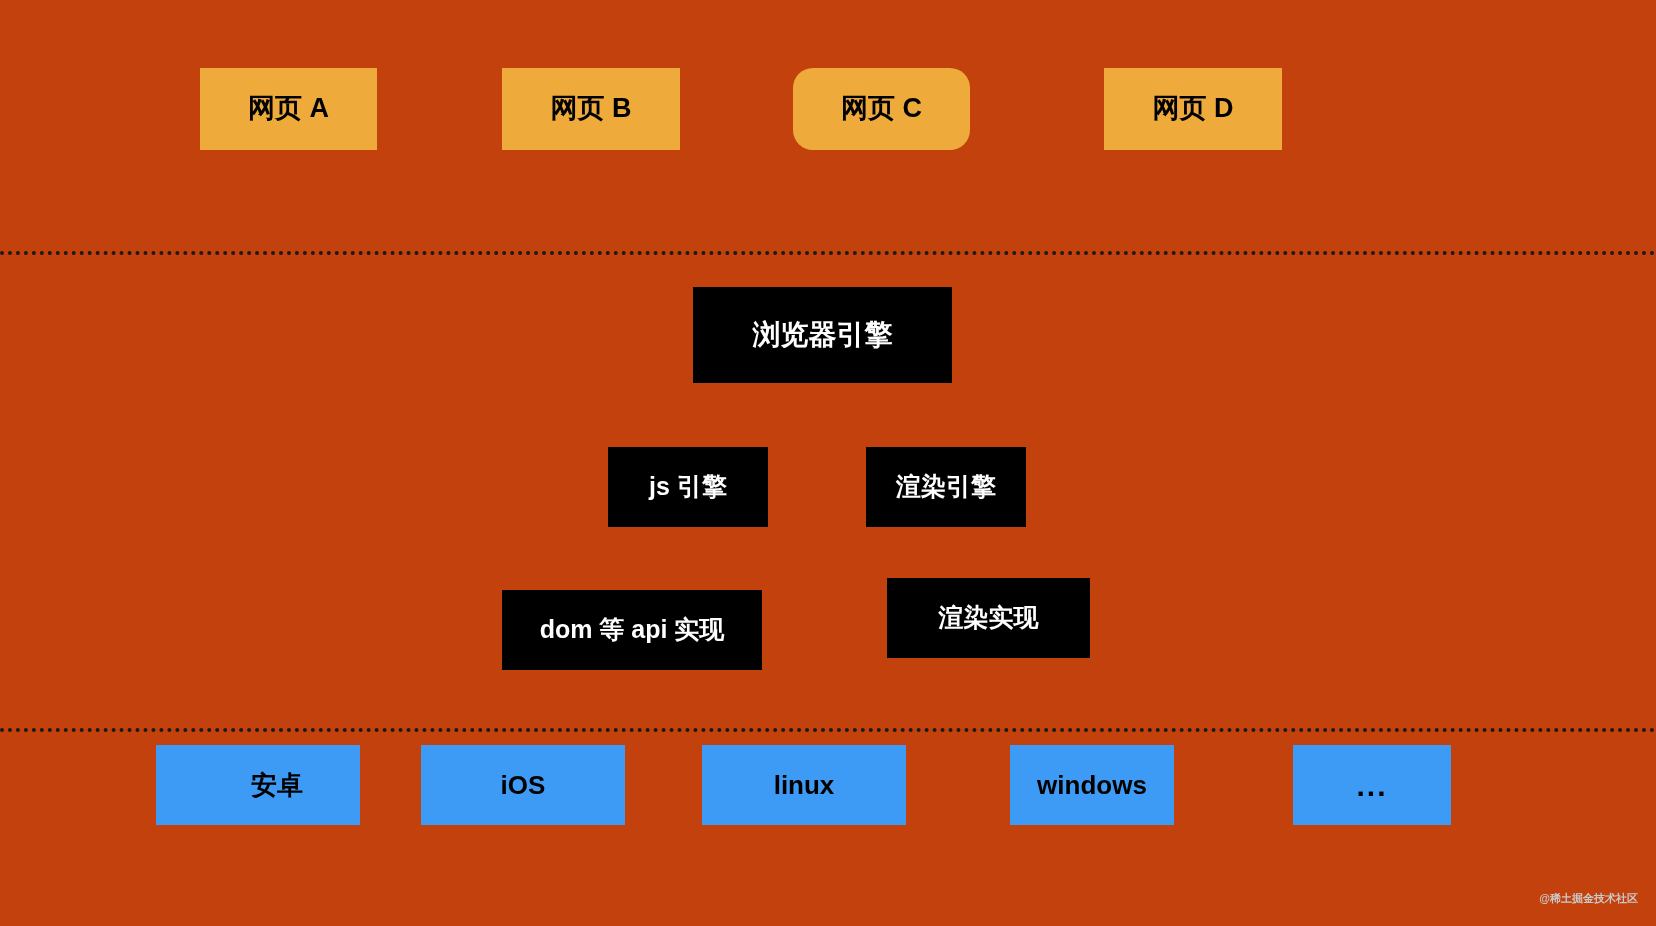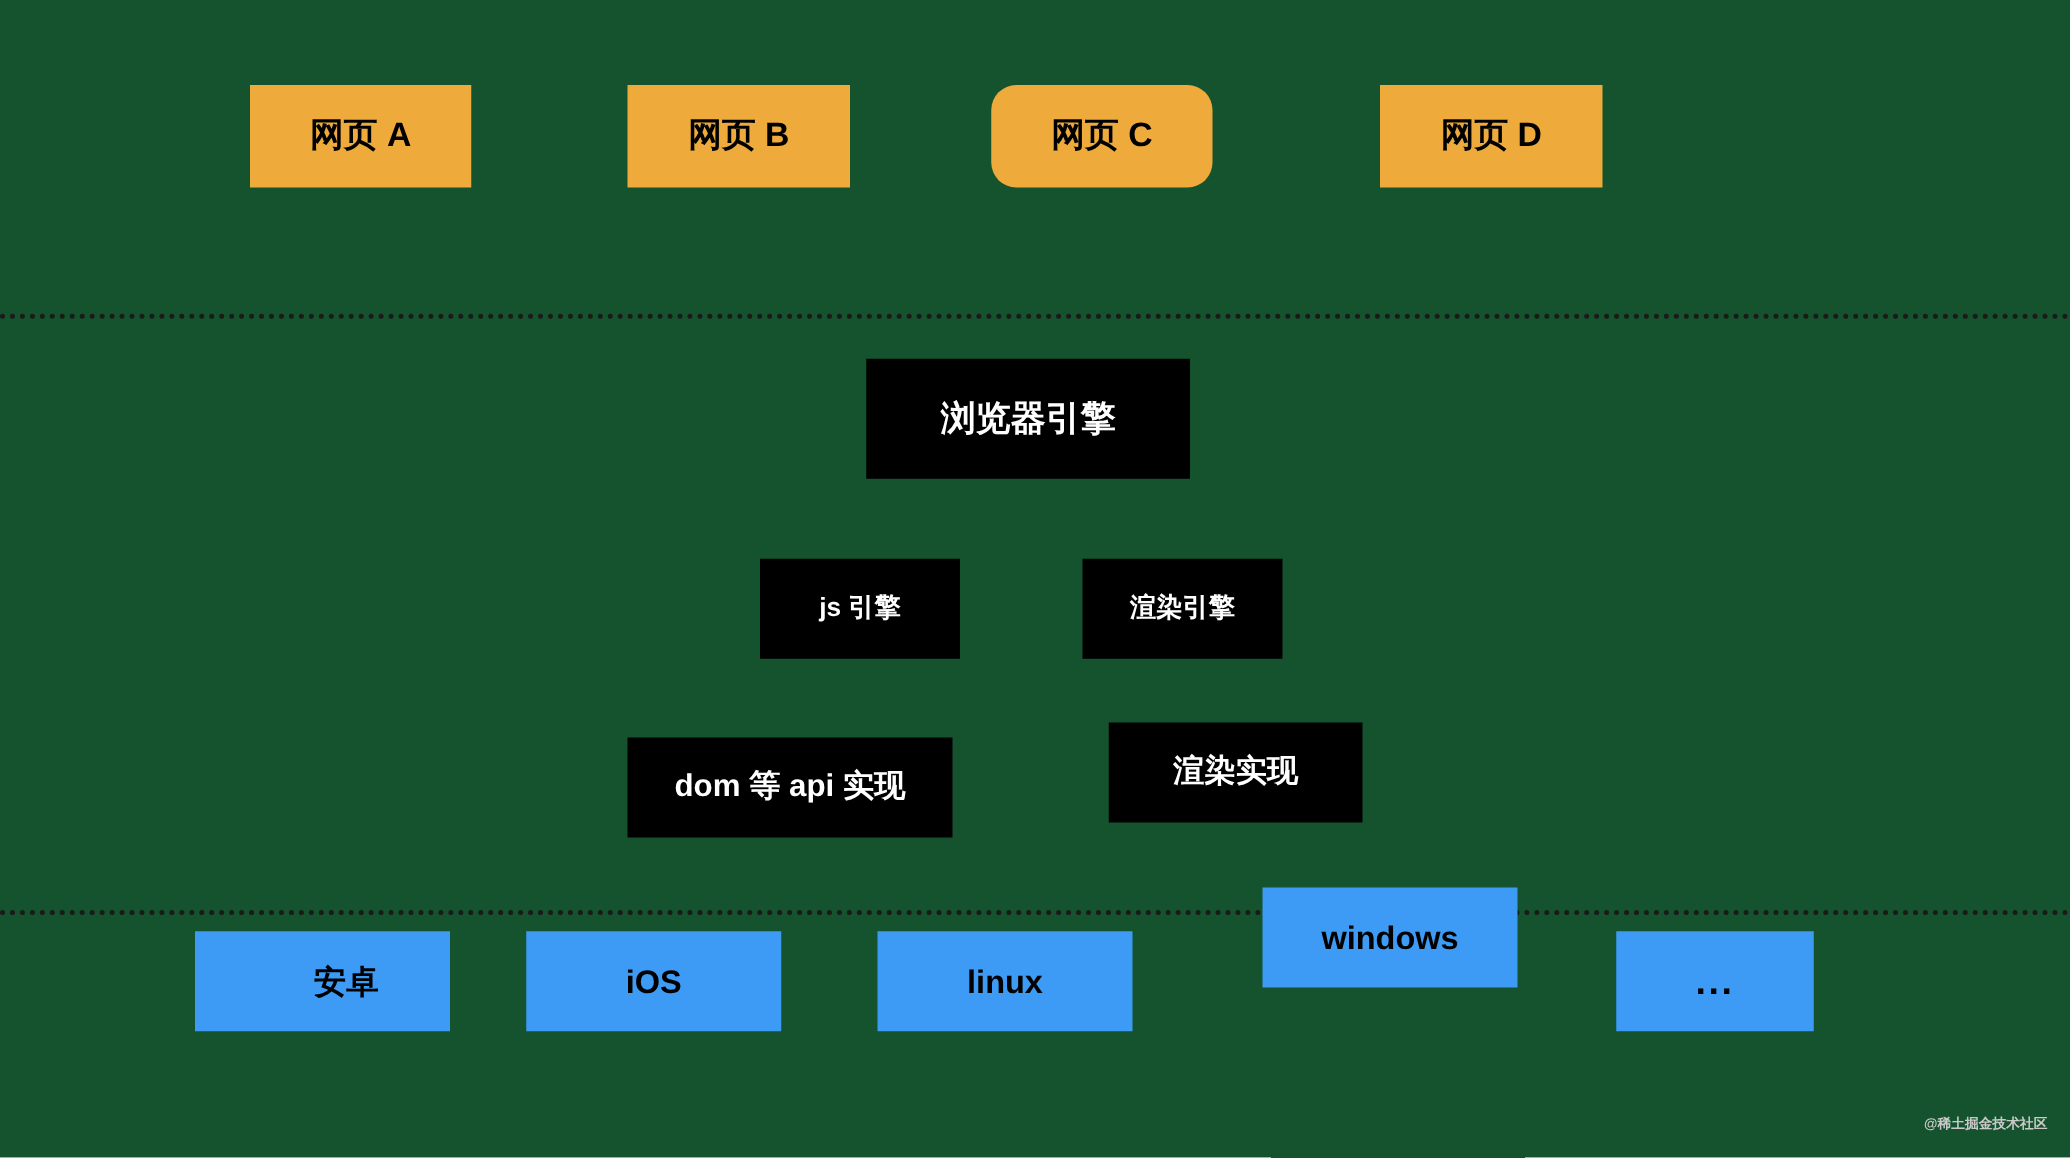--- a/index.html
+++ b/index.html
@@ -8,21 +8,21 @@
     padding: 0;
     background: #ffffff;
   }
   body {
     font-family: "Liberation Sans", "DejaVu Sans", sans-serif;
   }
   #canvas {
     position: relative;
     width: 1656px;
     height: 926px;
-    background: #14532d;
+    background: #c2410c;
     overflow: hidden;
   }
 
   
   .box {
     position: absolute;
     display: flex;
     align-items: center;
     justify-content: center;
     box-sizing: border-box;
@@ -39,21 +39,21 @@
     font-weight: 700;
   }
 
   
   .box.engine {
     background: #000000;
     color: #ffffff;
     font-weight: 700;
   }
   .box.engine.lvl1 { font-size: 28px; }
-  .box.engine.lvl2 { font-size: 21px; }
+  .box.engine.lvl2 { font-size: 25px; }
   .box.engine.lvl3 { font-size: 25px; }
 
   
   .box.os {
     background: #409eff;
     background: #3d9bf5;
     color: #000000;
     font-size: 26px;
     font-weight: 700;
   }
@@ -130,21 +130,21 @@
   </div>
 
   <div class="box os" style="left:421px; top:745px; width:204px; height:80px;">
     <span>iOS</span>
   </div>
 
   <div class="box os" style="left:702px; top:745px; width:204px; height:80px;">
     <span>linux</span>
   </div>
 
-  <div class="box os" style="left:1010px; top:710px; width:204px; height:80px;">
+  <div class="box os" style="left:1010px; top:745px; width:164px; height:80px;">
     <span>windows</span>
   </div>
 
   <div class="box os ellipsis" style="left:1293px; top:745px; width:158px; height:80px;">
     <span>...</span>
   </div>
 
   <div class="watermark" style="right:18px; bottom:20px;">
     <span>@稀土掘金技术社区</span>
   </div>

